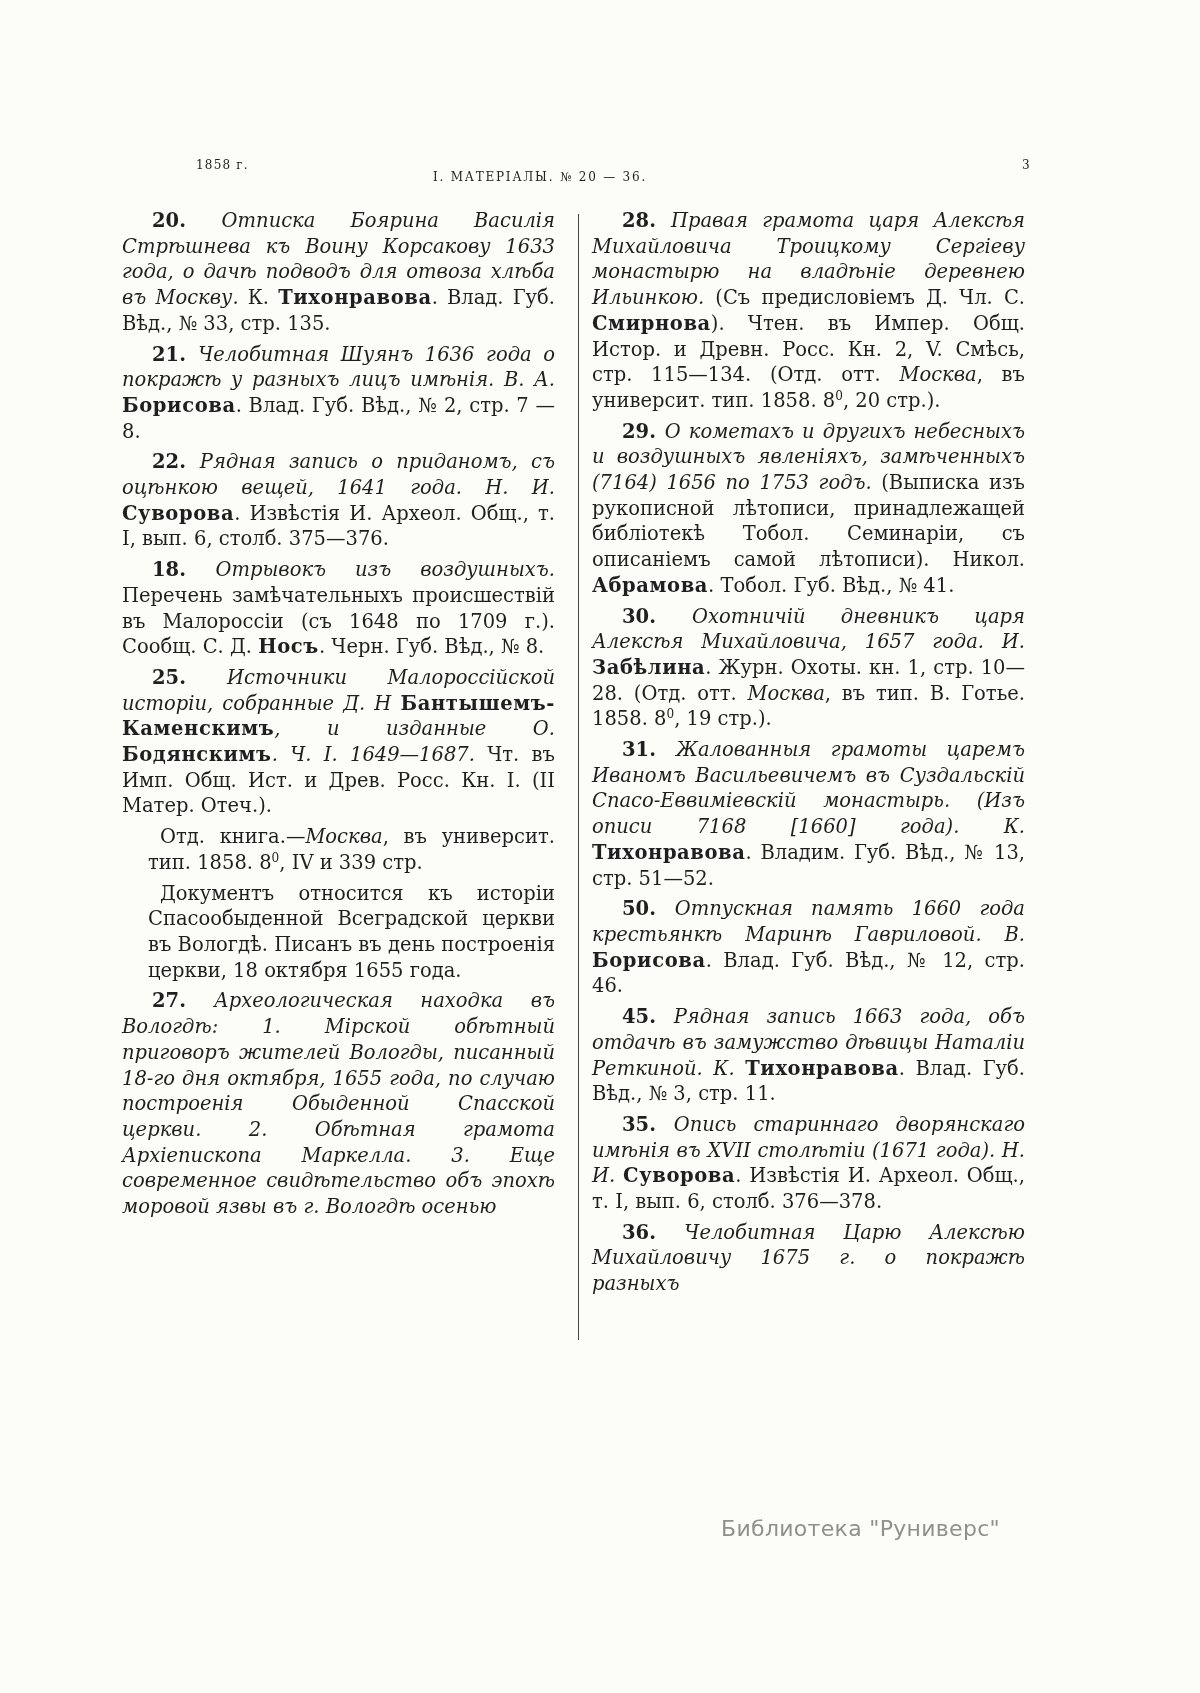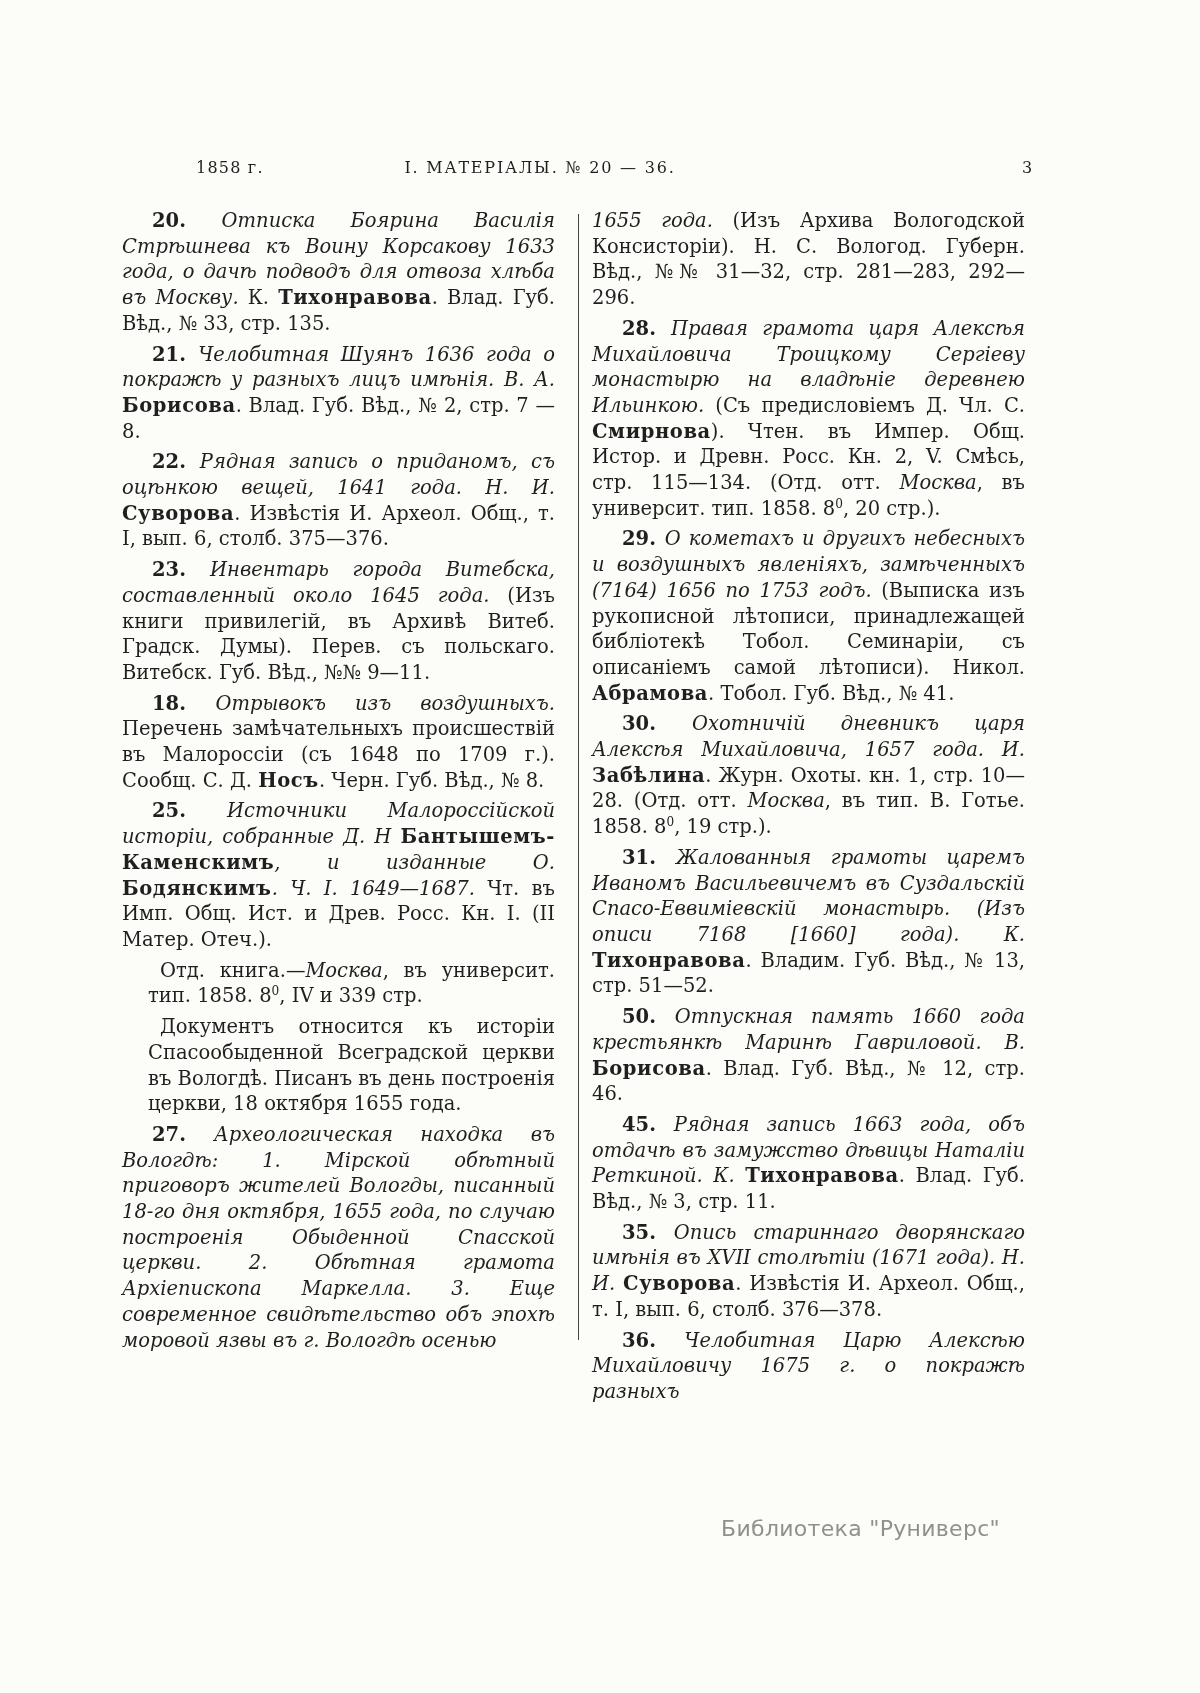--- a/index.html
+++ b/index.html
@@ -15,24 +15,24 @@
     position:relative;
     width:1200px;height:1693px;
     background:var(--paper);
     font-family:"DejaVu Serif", serif;
     color:var(--ink);
     overflow:hidden;
     margin:0 auto;
   }
   .page-header{
     position:absolute;top:158px;left:0;width:1200px;height:32px;
-    font-size:16px;
+    font-size:12px;
   }
   .hdr-year{position:absolute;left:196px;letter-spacing:1.2px;}
-  .hdr-title{position:absolute;left:320px;width:440px;text-align:center;letter-spacing:1.8px;}
+  .hdr-title{position:absolute;left:320px;width:440px;text-align:center;letter-spacing:1.8px;margin-top:12px;}
   .hdr-page{position:absolute;left:1022px;}
   .columns{
     position:absolute;top:208px;left:122px;width:916px;
     display:flex;gap:37px;
   }
   .col{
     width:433px;
     font-size:19.5px;
     line-height:25.7px;
     text-align:justify;
@@ -70,29 +70,27 @@
     <span class="hdr-page">3</span>
   </header>
 
   <div class="divider"></div>
 
   <main class="columns">
     <div class="col" id="col-left">
         <p class="para k-entry"><span class="s-b">20. </span><span class="s-i">Отписка Боярина Василія Стрѣшнева къ Воину Корсакову 1633 года, о дачѣ подводъ для отвоза хлѣба въ Москву.</span><span class="s-n"> К. </span><span class="s-bs">Тихонравова</span><span class="s-n">. Влад. Губ. Вѣд., № 33, стр. 135.</span></p>
         <p class="para k-entry"><span class="s-b">21. </span><span class="s-i">Челобитная Шуянъ 1636 года о покражѣ у разныхъ лицъ имѣнія. В. А. </span><span class="s-bs">Борисова</span><span class="s-n">. Влад. Губ. Вѣд., № 2, стр. 7 — 8.</span></p>
         <p class="para k-entry"><span class="s-b">22. </span><span class="s-i">Рядная запись о приданомъ, съ оцѣнкою вещей, 1641 года. Н. И. </span><span class="s-bs">Суворова</span><span class="s-n">. Извѣстія И. Археол. Общ., т. I, вып. 6, столб. 375—376.</span></p>
-        <p class="para k-entry"><span class="s-b">23. </span><span class="s-i">Инвентарь города Витебска, составленный около 1645 года.</span><span class="s-n"> (Изъ книги привилегій, въ Архивѣ Витеб. Градск. Думы). Перев. съ польскаго. Витебск. Губ. Вѣд., №№ 9—11.</span></p>
         <p class="para k-entry"><span class="s-b">18. </span><span class="s-i">Отрывокъ изъ воздушныхъ.</span><span class="s-n"> Перечень замѣчательныхъ происшествій въ Малороссіи (съ 1648 по 1709 г.). Сообщ. С. Д. </span><span class="s-bs">Носъ</span><span class="s-n">. Черн. Губ. Вѣд., № 8.</span></p>
         <p class="para k-entry"><span class="s-b">25. </span><span class="s-i">Источники Малороссійской исторіи, собранные Д. Н </span><span class="s-bs">Бантышемъ-Каменскимъ</span><span class="s-i">, и изданные О. </span><span class="s-bs">Бодянскимъ</span><span class="s-i">. Ч. I. 1649—1687.</span><span class="s-n"> Чт. въ Имп. Общ. Ист. и Древ. Росс. Кн. I. (II Матер. Отеч.).</span></p>
         <p class="para k-note"><span class="s-n">Отд. книга.—</span><span class="s-i">Москва</span><span class="s-n">, въ университ. тип. 1858. 8</span><span class="s-sup">0</span><span class="s-n">, IV и 339 стр.</span></p>
         <p class="para k-note"><span class="s-n">Документъ относится къ исторіи Спасообыденной Всеградской церкви въ Вологдѣ. Писанъ въ день построенія церкви, 18 октября 1655 года.</span></p>
         <p class="para k-entry"><span class="s-b">27. </span><span class="s-i">Археологическая находка въ Вологдѣ: 1. Мірской обѣтный приговоръ жителей Вологды, писанный 18-го дня октября, 1655 года, по случаю построенія Обыденной Спасской церкви. 2. Обѣтная грамота Архіепископа Маркелла. 3. Еще современное свидѣтельство объ эпохѣ моровой язвы въ г. Вологдѣ осенью</span></p>
       </div>
     <div class="col" id="col-right">
-        <p class="para k-cont"><span class="s-i">1655 года.</span><span class="s-n"> (Изъ Архива Вологодской Консисторіи). Н. С. Вологод. Губерн. Вѣд., №№ 31—32, стр. 281—283, 292—296.</span></p>
         <p class="para k-entry"><span class="s-b">28. </span><span class="s-i">Правая грамота царя Алексѣя Михайловича Троицкому Сергіеву монастырю на владѣніе деревнею Ильинкою.</span><span class="s-n"> (Съ предисловіемъ Д. Чл. С. </span><span class="s-bs">Смирнова</span><span class="s-n">). Чтен. въ Импер. Общ. Истор. и Древн. Росс. Кн. 2, V. Смѣсь, стр. 115—134. (Отд. отт. </span><span class="s-i">Москва</span><span class="s-n">, въ университ. тип. 1858. 8</span><span class="s-sup">0</span><span class="s-n">, 20 стр.).</span></p>
         <p class="para k-entry"><span class="s-b">29. </span><span class="s-i">О кометахъ и другихъ небесныхъ и воздушныхъ явленіяхъ, замѣченныхъ (7164) 1656 по 1753 годъ.</span><span class="s-n"> (Выписка изъ рукописной лѣтописи, принадлежащей библіотекѣ Тобол. Семинаріи, съ описаніемъ самой лѣтописи). Никол. </span><span class="s-bs">Абрамова</span><span class="s-n">. Тобол. Губ. Вѣд., № 41.</span></p>
         <p class="para k-entry"><span class="s-b">30. </span><span class="s-i">Охотничій дневникъ царя Алексѣя Михайловича, 1657 года. И. </span><span class="s-bs">Забѣлина</span><span class="s-n">. Журн. Охоты. кн. 1, стр. 10—28. (Отд. отт. </span><span class="s-i">Москва</span><span class="s-n">, въ тип. В. Готье. 1858. 8</span><span class="s-sup">0</span><span class="s-n">, 19 стр.).</span></p>
         <p class="para k-entry"><span class="s-b">31. </span><span class="s-i">Жалованныя грамоты царемъ Иваномъ Васильевичемъ въ Суздальскій Спасо-Еввиміевскій монастырь. (Изъ описи 7168 [1660] года). К. </span><span class="s-bs">Тихонравова</span><span class="s-n">. Владим. Губ. Вѣд., № 13, стр. 51—52.</span></p>
         <p class="para k-entry"><span class="s-b">50. </span><span class="s-i">Отпускная память 1660 года крестьянкѣ Маринѣ Гавриловой. В. </span><span class="s-bs">Борисова</span><span class="s-n">. Влад. Губ. Вѣд., № 12, стр. 46.</span></p>
         <p class="para k-entry"><span class="s-b">45. </span><span class="s-i">Рядная запись 1663 года, объ отдачѣ въ замужство дѣвицы Наталіи Реткиной. К. </span><span class="s-bs">Тихонравова</span><span class="s-n">. Влад. Губ. Вѣд., № 3, стр. 11.</span></p>
         <p class="para k-entry"><span class="s-b">35. </span><span class="s-i">Опись стариннаго дворянскаго имѣнія въ XVII столѣтіи (1671 года). Н. И. </span><span class="s-bs">Суворова</span><span class="s-n">. Извѣстія И. Археол. Общ., т. I, вып. 6, столб. 376—378.</span></p>
         <p class="para k-entry"><span class="s-b">36. </span><span class="s-i">Челобитная Царю Алексѣю Михайловичу 1675 г. о покражѣ разныхъ</span></p>
       </div>
   </main>

